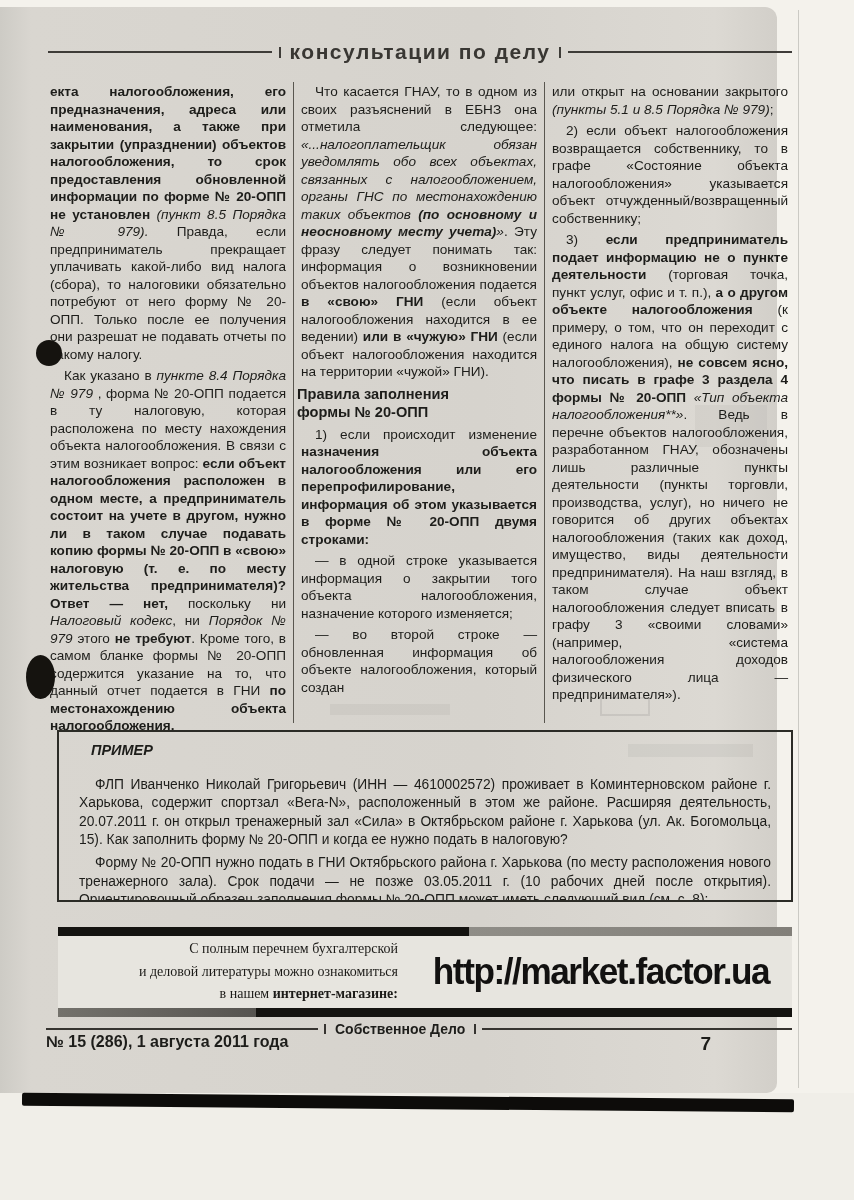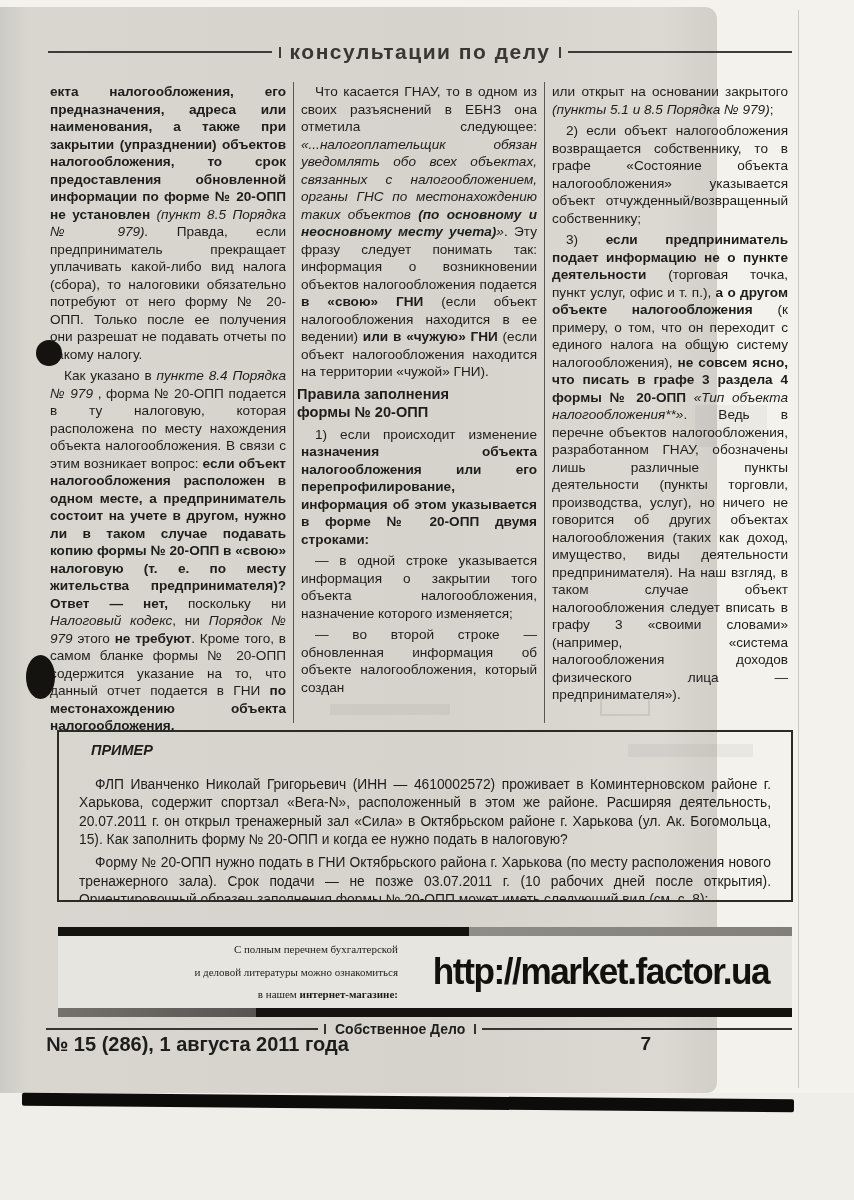--- a/index.html
+++ b/index.html
@@ -1,18 +1,18 @@
 <!DOCTYPE html>
 <html lang="ru"><head>
 <meta charset="utf-8">
 <style>
   html,body{margin:0;padding:0;}
   body{width:854px;height:1200px;background:#f4f2ec;overflow:hidden;position:relative;
        font-family:"Liberation Sans",sans-serif;color:#1d1d1a;}
-  .paper{position:absolute;left:0;top:7px;width:717px;height:1086px;
+  .paper{position:absolute;left:0;top:7px;width:777px;height:1086px;
          background:linear-gradient(90deg,#cdcbc5 0%,#d9d6d0 4%,#d6d3cd 62%,#dcd9d3 92%,#d2cfc9 100%);
          border-radius:0 12px 10px 0;}
   
   .masthead{position:absolute;top:33px;left:48px;width:744px;display:flex;align-items:center;}
   .mline{height:2px;background:#3e3c38;flex:1;}
   .tick{width:2px;height:11px;background:#3e3c38;margin:0 7px;}
   .mast-title{font-size:21px;font-weight:700;letter-spacing:1.5px;color:#393733;white-space:nowrap;padding:0 2px;}
   
   .columns{position:absolute;top:72px;left:46px;width:748px;height:652px;display:flex;}
   .col{flex:0 0 244px;height:100%;overflow:hidden;text-align:justify;
@@ -31,32 +31,32 @@
                font-size:13.8px;line-height:18.6px;text-align:justify;}
   .example-title{font-weight:700;font-style:italic;font-size:14.5px;text-indent:16px;margin:0 0 16px;}
   .example-box .para{text-indent:16px;}
   
   .banner{position:absolute;left:58px;top:920px;width:734px;}
   .bar{height:9px;}
   .bar.top{background:linear-gradient(90deg,#141310 0%,#141310 56%,#8f8d87 56%,#827f79 100%);}
   .bar.bottom{background:linear-gradient(90deg,#74726c 0%,#565450 27%,#141310 27%,#141310 100%);}
   .banner-content{height:72px;background:#e7e5df;display:flex;align-items:center;padding:0 4px;}
   .banner-left{width:352px;text-align:right;font-family:"Liberation Serif",serif;
-               font-size:11px;line-height:18.5px;color:#1c1b18;padding-right:12px;box-sizing:border-box;}
+               font-size:14px;line-height:18.5px;color:#1c1b18;padding-right:12px;box-sizing:border-box;}
   .banner-left .para{text-indent:0;}
   .banner-url{flex:1;text-align:center;font-weight:700;font-size:37px;letter-spacing:-1.5px;
               color:#121110;transform:scaleX(0.95);white-space:nowrap;}
   
   .footer-rule{position:absolute;left:46px;top:1014px;width:746px;display:flex;align-items:center;}
   .fline{height:2px;background:#363430;}
   .fline.left{flex:0 0 272px;}
   .fline.right{flex:1;}
   .ftick{width:2px;height:10px;background:#363430;margin:0 6px;}
   .footer-label{font-weight:700;font-size:14px;white-space:nowrap;padding:0 3px;}
-  .footer-issue{position:absolute;left:46px;top:1026px;font-weight:700;font-size:20px;}
+  .footer-issue{position:absolute;left:46px;top:1026px;font-weight:700;font-size:16px;}
   .footer-page{position:absolute;right:66px;top:1026px;font-weight:700;font-size:19px;}
   
   .hole{position:absolute;background:#15130f;border-radius:50%;}
   .hole1{left:36px;top:333px;width:26px;height:26px;}
   .hole2{left:26px;top:648px;width:29px;height:44px;}
   .page-bottom-shadow{position:absolute;left:22px;top:1096px;width:772px;height:13px;
                       background:#0d0c0a;transform:rotate(0.5deg);border-radius:2px;}
   .scanner-bottom{position:absolute;left:0;top:1093px;width:854px;height:107px;background:#f0eee8;}
   .edge-line{position:absolute;left:798px;top:10px;width:1px;height:1078px;background:rgba(110,108,102,0.30);}
   .ghost{position:absolute;opacity:0.09;pointer-events:none;}
@@ -97,21 +97,21 @@
         <div class="para cont"><span>или открыт на основании закрытого </span><span class="i">(пункты 5.1 и 8.5 Порядка № 979)</span><span>;</span></div>
         <div class="para"><span>2) если объект налогообложения возвращается собственнику, то в графе «Состояние объекта налогообложения» указывается объект отчужденный/возвращенный собственнику;</span></div>
         <div class="para"><span>3) </span><span class="b">если предприниматель подает информацию не о пункте деятельности </span><span>(торговая точка, пункт услуг, офис и т. п.), </span><span class="b">а о другом объекте налогообложения </span><span>(к примеру, о том, что он переходит с единого налога на общую систему налогообложения), </span><span class="b">не совсем ясно, что писать в графе 3 раздела 4 формы № 20-ОПП </span><span class="i">«Тип объекта налогообложения**»</span><span>. Ведь в перечне объектов налогообложения, разработанном ГНАУ, обозначены лишь различные пункты деятельности (пункты торговли, производства, услуг), но ничего не говорится об других объектах налогообложения (таких как доход, имущество, виды деятельности предпринимателя). На наш взгляд, в таком случае объект налогообложения следует вписать в графу 3 «своими словами» (например, «система налогообложения доходов физического лица — предпринимателя»).</span></div>
       </div>
   </div>
 
   <div class="example-box">
     <div class="example-title">ПРИМЕР</div>
     <div>
         <div class="para"><span>ФЛП Иванченко Николай Григорьевич (ИНН — 4610002572) проживает в Коминтерновском районе г. Харькова, содержит спортзал «Вега-N», расположенный в этом же районе. Расширяя деятельность, 20.07.2011 г. он открыл тренажерный зал «Сила» в Октябрьском районе г. Харькова (ул. Ак. Богомольца, 15). Как заполнить форму № 20-ОПП и когда ее нужно подать в налоговую?</span></div>
-        <div class="para"><span>Форму № 20-ОПП нужно подать в ГНИ Октябрьского района г. Харькова (по месту расположения нового тренажерного зала). Срок подачи — не позже 03.07.2011 г. (10 рабочих дней после открытия). Ориентировочный образец заполнения формы № 20-ОПП может иметь следующий вид (см. с. 8):</span></div>
+        <div class="para"><span>Форму № 20-ОПП нужно подать в ГНИ Октябрьского района г. Харькова (по месту расположения нового тренажерного зала). Срок подачи — не позже 03.05.2011 г. (10 рабочих дней после открытия). Ориентировочный образец заполнения формы № 20-ОПП может иметь следующий вид (см. с. 8):</span></div>
       </div>
   </div>
 
   <div class="banner">
     <div class="bar top"></div>
     <div class="banner-content">
       <div class="banner-left">
           <div class="para"><span>С полным перечнем бухгалтерской</span></div>
           <div class="para"><span>и деловой литературы можно ознакомиться</span></div>
           <div class="para"><span>в нашем </span><span class="b">интернет-магазине:</span></div>

